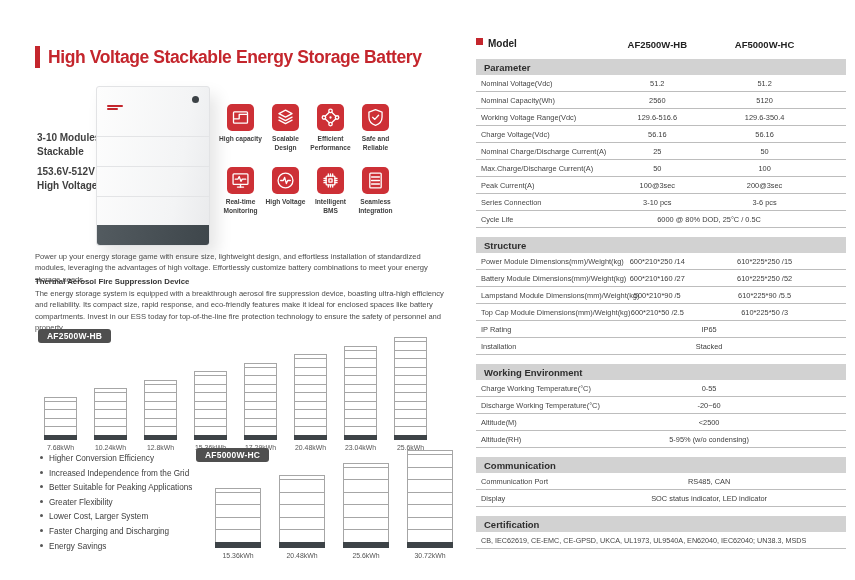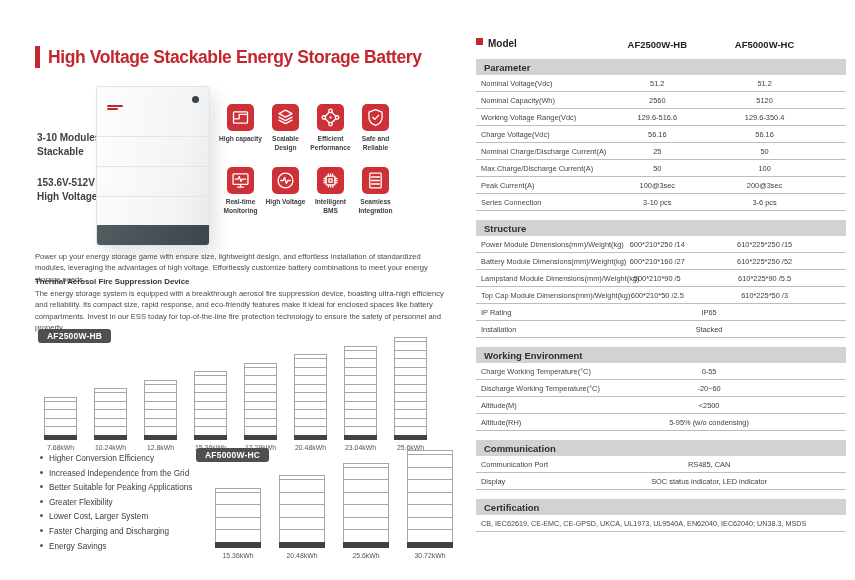--- a/index.html
+++ b/index.html
@@ -4,21 +4,21 @@
 <style>
   html,body{margin:0;padding:0;background:#888;}
   .page{position:relative;width:855px;height:580px;background:#ffffff;overflow:hidden;
         font-family:"Liberation Sans",sans-serif;color:#3b3b3b;margin:0 auto;}
   
   .title-row{position:absolute;left:35px;top:46px;display:flex;align-items:center;gap:8px;}
   .title-bar{width:5px;height:22px;background:#c4262d;}
   .title-text{font-size:17.5px;font-weight:700;color:#c4262d;letter-spacing:-0.4px;white-space:nowrap;}
   
   .caption{position:absolute;left:37px;font-size:10px;font-weight:700;color:#3f3f3f;line-height:1.35;}
-  .cap1{top:131px;} .cap2{top:176px;}
+  .cap1{top:131px;} .cap2{top:165px;}
   .battery{position:absolute;left:88px;top:86px;width:122px;height:160px;}
   .bat-body{position:absolute;left:8px;top:0;right:0;bottom:0;background:linear-gradient(100deg,#fdfdfd 0%,#f3f4f5 70%,#e9eaec 100%);
             border:1px solid #e2e3e5;border-radius:3px;box-shadow:7px 9px 16px rgba(0,0,0,0.10);}
   .seam{position:absolute;left:0;right:0;height:1px;background:#e3e4e6;}
   .bat-base{position:absolute;left:0;right:0;bottom:0;height:20px;background:linear-gradient(100deg,#535b60,#3e464b);border-radius:0 0 3px 3px;}
   .bat-btn{position:absolute;right:10px;top:9px;width:7px;height:7px;border-radius:50%;background:#3c4246;}
   .brand{position:absolute;left:10px;top:16px;width:16px;height:6px;}
   .brand i{display:block;width:100%;height:2px;background:#c4262d;border-radius:2px;margin-top:1.5px;}
   
   .features{position:absolute;left:218px;top:104px;display:grid;grid-template-columns:repeat(4,45px);grid-auto-rows:63px;}
@@ -450,20 +450,24 @@
           <div class="trow">
             <span class="lb">Peak Current(A)</span>
             <span class="val v1">100@3sec</span>
             <span class="val v2">200@3sec</span>
           </div>
           <div class="trow">
             <span class="lb">Series Connection</span>
             <span class="val v1">3-10 pcs</span>
             <span class="val v2">3-6 pcs</span>
           </div>
+          <div class="trow">
+            <span class="lb">Cycle Life</span>
+            <span class="val vspan">6000 @ 80% DOD, 25°C / 0.5C</span>
+          </div>
         </div>
         <div class="sec">
           <div class="band">Structure</div>
           <div class="trow">
             <span class="lb">Power Module Dimensions(mm)/Weight(kg)</span>
             <span class="val v1">600*210*250 /14</span>
             <span class="val v2">610*225*250 /15</span>
           </div>
           <div class="trow">
             <span class="lb">Battery Module Dimensions(mm)/Weight(kg)</span>

